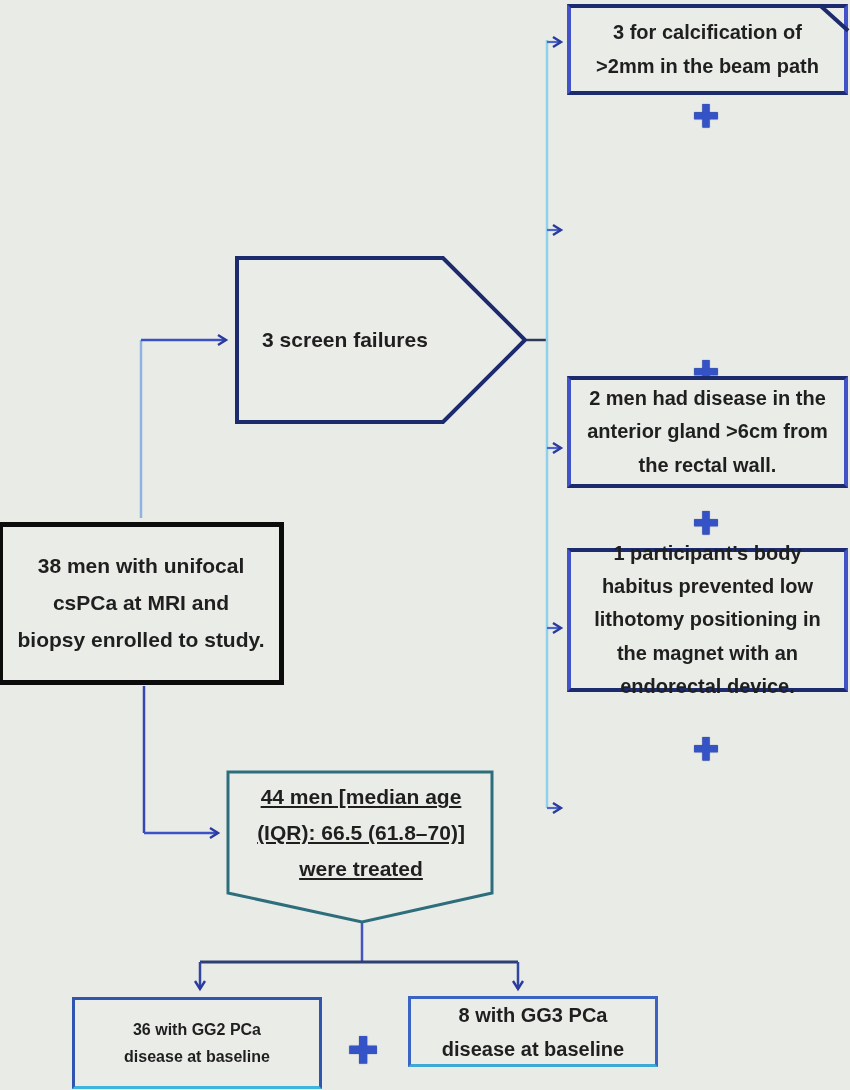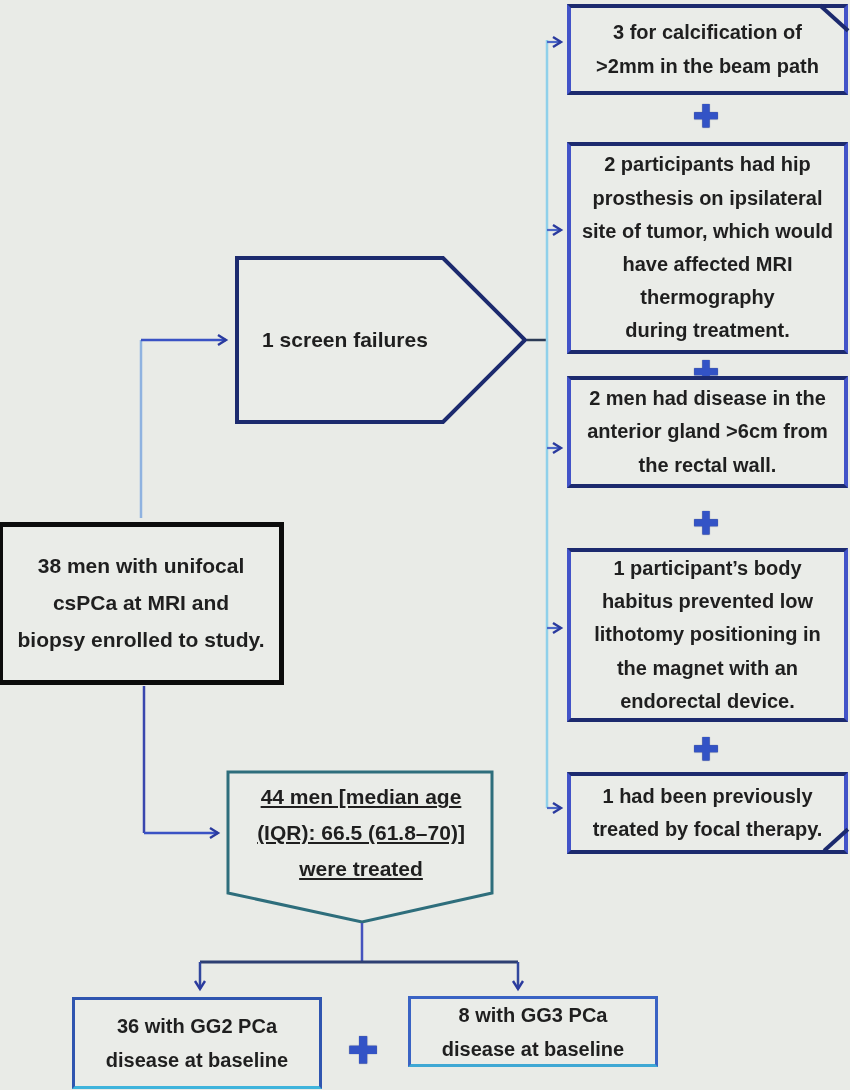--- a/index.html
+++ b/index.html
@@ -18,21 +18,21 @@
   
   .reason{
     left:567px;width:281px;
     border:4px solid #4253c8;
     border-top-color:#1c2a6e;border-bottom-color:#1c2a6e;
     font-size:20px;line-height:1.66;
   }
   .r1{top:4px;height:91px;}
   .r2{top:142px;height:212px;}
   .r3{top:376px;height:112px;}
-  .r4{top:548px;height:174px;}
+  .r4{top:548px;height:144px;}
   .r5{top:772px;height:82px;}
   .cut{position:absolute;background:#1c2a6e;height:4px;}
   .cut-tr{top:8px;right:-9px;width:38px;transform:rotate(42deg);}
   .cut-br{bottom:8px;right:-8px;width:32px;transform:rotate(-42deg);}
   
   .plus{
     position:absolute;width:44px;height:40px;line-height:40px;
     text-align:center;font-size:31px;font-weight:700;color:#3353c6;
     text-shadow:0 0 1px #1c2a6e;
   }
@@ -50,21 +50,21 @@
   .ptext{
     position:absolute;display:flex;align-items:center;justify-content:center;
     text-align:center;font-weight:700;white-space:pre-line;background:transparent;
   }
   .screenfail{left:244px;top:318px;width:202px;height:44px;font-size:21px;}
   .treated{left:230px;top:780px;width:262px;height:106px;font-size:21px;line-height:1.7;text-decoration:underline;}
   
   .gg2{
     left:72px;top:997px;width:250px;height:92px;
     border:3px solid #2f55b0;border-bottom-color:#3fb4dc;
-    font-size:20px;line-height:1.7;
+    font-size:16px;line-height:1.7;
   }
   .gg3{
     left:408px;top:996px;width:250px;height:71px;
     border:3px solid #3a63c4;border-bottom-color:#3fa8d4;
     font-size:20px;line-height:1.7;
   }
 </style>
 </head>
 <body>
 
@@ -103,60 +103,47 @@
     <line x1="518" y1="962" x2="518" y2="989" stroke="#31479e" stroke-width="2.5" marker-end="url(#arrow)"></line>
   </svg>
 
   <div class="node reason r1">
     <span>3 for calcification of
 &gt;2mm in the beam path</span>
     <span class="cut cut-tr"></span>
   </div>
   <div class="plus p1">✚</div>
 
-  <div class="node reason r2">
-    <span>2 participants had hip
-prosthesis on ipsilateral
-site of tumor, which would
-have affected MRI
-thermography
-during treatment.</span>
-  </div>
   <div class="plus p2">✚</div>
 
   <div class="node reason r3">
     <span>2 men had disease in the
 anterior gland &gt;6cm from
 the rectal wall.</span>
   </div>
   <div class="plus p3">✚</div>
 
   <div class="node reason r4">
     <span>1 participant’s body
 habitus prevented low
 lithotomy positioning in
 the magnet with an
 endorectal device.</span>
   </div>
   <div class="plus p4">✚</div>
 
-  <div class="node reason r5">
-    <span>1 had been previously
-treated by focal therapy.</span>
-    <span class="cut cut-br"></span>
-  </div>
 
   <div class="node enrolled">
     <span>38 men with unifocal
 csPCa at MRI and
 biopsy enrolled to study.</span>
   </div>
 
   <div class="ptext screenfail">
-    <span>1 screen failures</span>
+    <span>3 screen failures</span>
   </div>
   <div class="ptext treated">
     <span>44 men [median age
 (IQR): 66.5 (61.8–70)]
 were treated</span>
   </div>
 
   <div class="node gg2">
     <span>36 with GG2 PCa
 disease at baseline</span>

